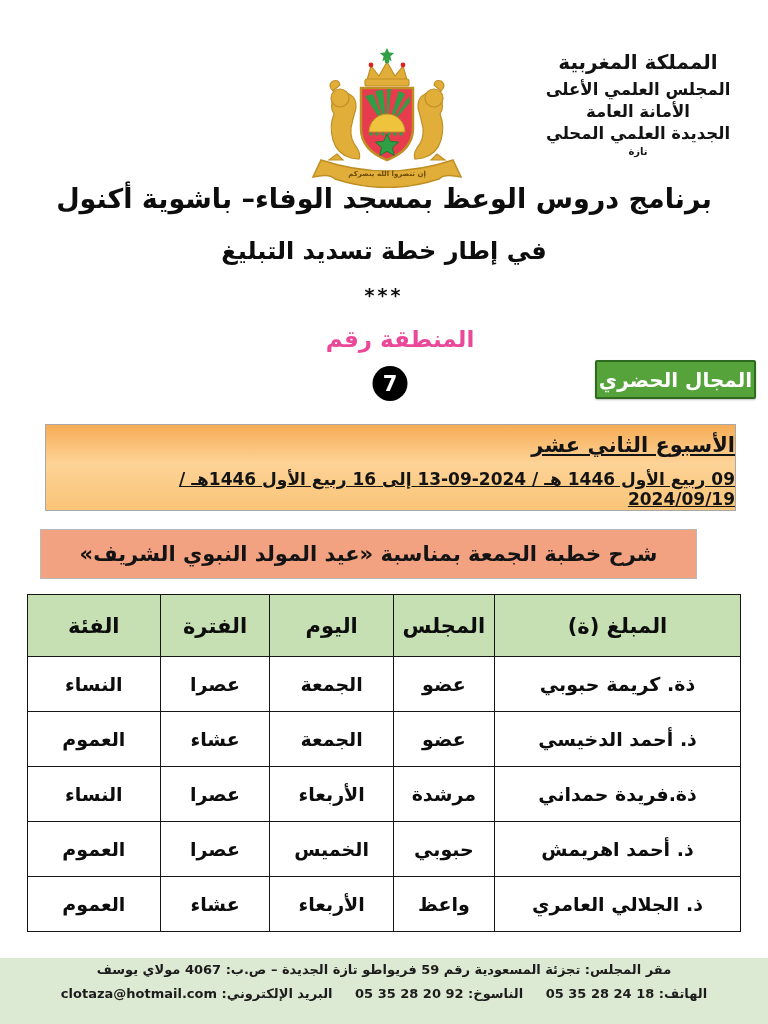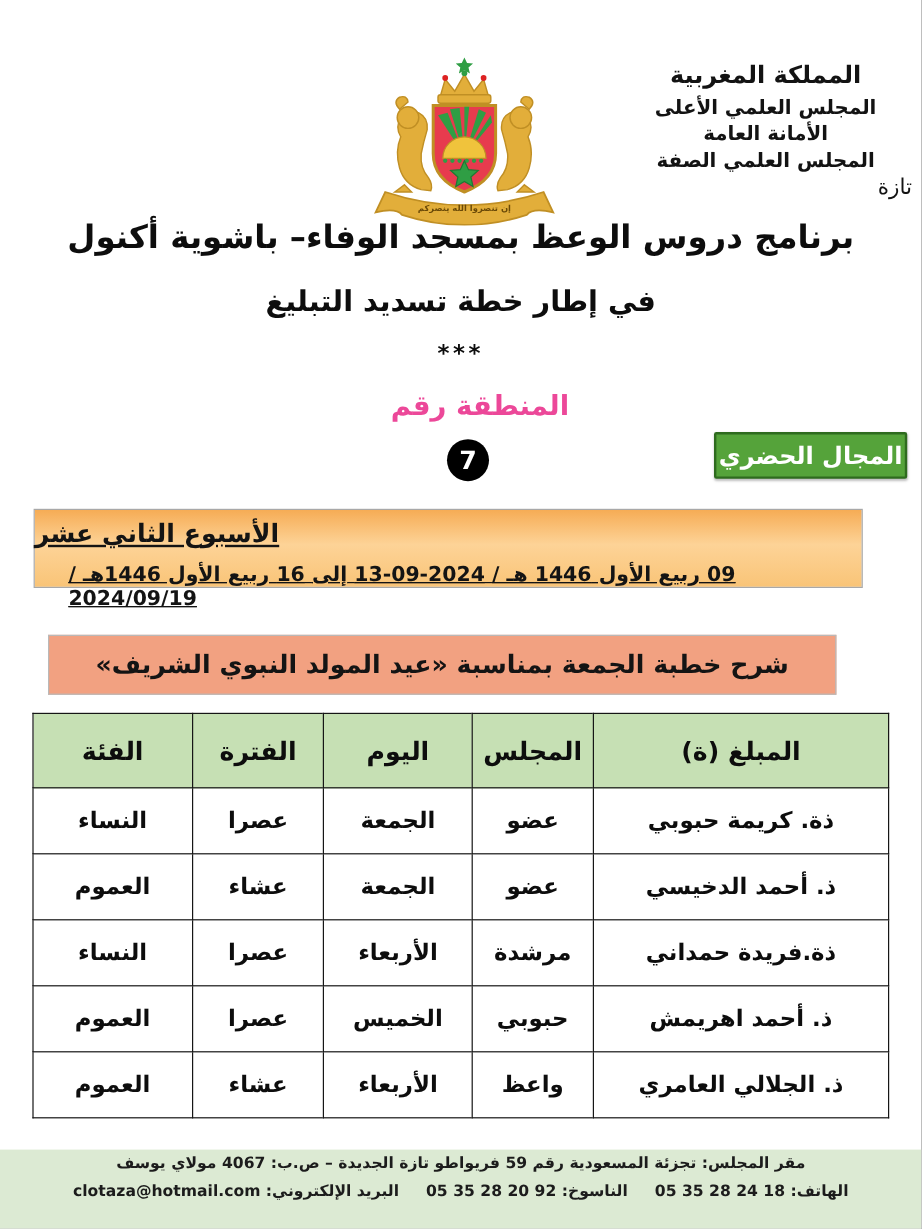--- a/index.html
+++ b/index.html
@@ -13,43 +13,43 @@
   .page{
     position:relative;width:768px;height:1024px;background:#ffffff;
     margin:0 auto;overflow:hidden;
     font-family:"DejaVu Sans",sans-serif;color:#111;
   }
   
   .logo{position:absolute;left:303px;top:46px;width:168px;height:142px;}
   .org{position:absolute;left:516px;top:50px;width:244px;text-align:center;color:#131313;}
   .org-line0{font-size:20px;font-weight:bold;margin-bottom:6px;}
   .org-line{font-size:16.5px;font-weight:600;margin-bottom:3px;}
-  .org-line4{font-size:18px;font-weight:400;margin-top:1px;text-align:right;}
+  .org-line4{font-size:10px;font-weight:700;margin-top:1px;}
   
   .title-main{position:absolute;top:183px;left:0;width:100%;text-align:center;font-size:27px;font-weight:bold;color:#0d0d0d;}
   .title-sub{position:absolute;top:237px;left:0;width:100%;text-align:center;font-size:24px;font-weight:bold;color:#0d0d0d;}
   .stars{position:absolute;top:284px;left:0;width:100%;text-align:center;font-size:19px;font-weight:bold;letter-spacing:3px;color:#0d0d0d;}
   .zone-label{position:absolute;top:326px;left:0;width:100%;text-align:center;font-size:23px;font-weight:bold;color:#ec4899;margin-left:16px;}
   .zone-circle{
     position:absolute;top:366px;left:50%;transform:translateX(-50%) translateX(6px);
     width:35px;height:35px;border-radius:50%;background:#000;color:#fff;
     display:flex;align-items:center;justify-content:center;font-size:21px;font-weight:bold;
   }
   .badge{
     position:absolute;left:595px;top:360px;width:161px;height:39px;
     background:var(--badge-green);border:2px solid var(--badge-border);border-radius:2px;
     color:#fff;font-size:20px;font-weight:bold;
     display:flex;align-items:center;justify-content:center;
     box-shadow:0 1px 2px rgba(0,0,0,.25);
   }
   
   .week-banner{
-    position:absolute;left:28px;top:424px;width:691px;height:66px;
+    position:absolute;left:45px;top:424px;width:691px;height:87px;
     background:linear-gradient(180deg,var(--week-bg-top) 0%,var(--week-bg-mid) 45%,var(--week-bg-bot) 100%);
-    border:1px solid #a8a8a8;text-align:left;padding-top:8px;color:#141414;
+    border:1px solid #a8a8a8;text-align:right;padding-top:8px;color:#141414;
   }
   .week-title{font-size:21px;font-weight:bold;text-decoration:underline;margin-bottom:12px;}
   .week-dates{font-size:17px;font-weight:bold;text-decoration:underline;padding-left:28px;}
   .week-dates span{text-decoration:underline;}
   .topic-banner{
     position:absolute;left:40px;top:529px;width:657px;height:50px;
     background:var(--topic-bg);border:1px solid #b9b9b9;
     display:flex;align-items:center;justify-content:center;
     font-size:21px;font-weight:bold;color:#141414;
   }
@@ -125,21 +125,21 @@
       </g>
 
       <path d="M80 88 l3.4 7.4 8.1 .7 -6.1 5.4 1.8 8 -7.2 -4.2 -7.2 4.2 1.8 -8 -6.1 -5.4 8.1 -.7 Z" fill="var(--arms-green)" stroke="#1c7a33" stroke-width="1"></path>
     </g>
   </svg>
 
   <div class="org">
     <div class="org-line0">المملكة المغربية</div>
     <div class="org-line">المجلس العلمي الأعلى</div>
     <div class="org-line">الأمانة العامة</div>
-    <div class="org-line">المجلس العلمي الصفة</div>
+    <div class="org-line">الجديدة العلمي المحلي</div>
     <div class="org-line4">تازة</div>
   </div>
 
   <div class="title-main">برنامج دروس الوعظ بمسجد الوفاء– باشوية أكنول</div>
   <div class="title-sub">في إطار خطة تسديد التبليغ</div>
   <div class="stars">***</div>
   <div class="zone-label">المنطقة رقم</div>
   <div class="zone-circle">7</div>
   <div class="badge">المجال الحضري</div>
 

